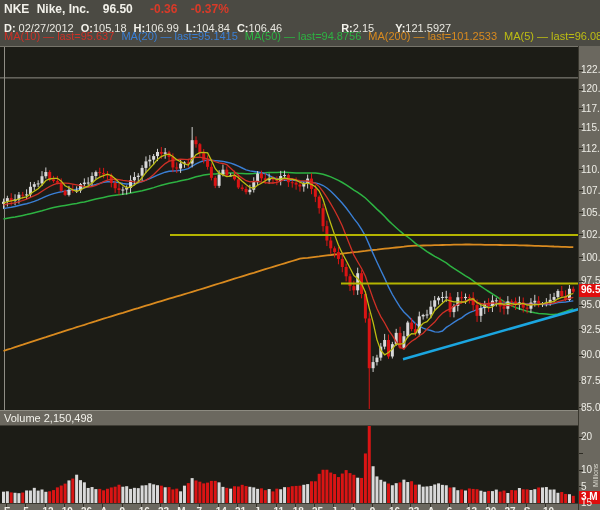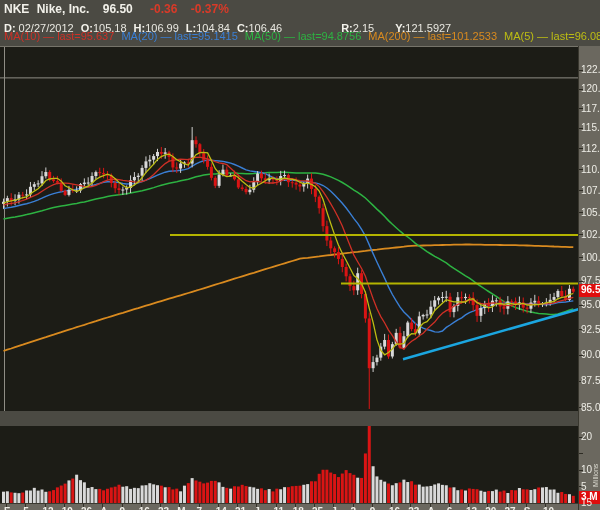--- a/index.html
+++ b/index.html
@@ -377,20 +377,23 @@
           <rect x="571.8000000000001" y="241.75714021744113" width="3" height="2.8705661950842796" fill="#da1414"></rect>
         </g>
         <polyline points="3.5,158.1 7.3,156.9 11.2,156.4 15.1,155.8 18.9,154.7 22.8,153.5 26.6,152.2 30.4,150.4 34.3,148.7 38.1,146.9 42.0,144.3 45.9,141.7 49.7,139.5 53.6,137.7 57.4,136.5 61.3,136.1 65.1,136.1 69.0,136.4 72.8,137.1 76.7,137.8 80.5,138.6 84.4,139.7 88.2,140.0 92.0,139.5 95.9,138.4 99.8,136.6 103.6,134.6 107.5,133.1 111.3,132.4 115.2,132.1 119.0,132.7 122.9,133.4 126.7,133.9 130.6,134.4 134.4,134.9 138.3,135.1 142.1,134.5 146.0,133.1 149.8,130.7 153.7,127.5 157.5,123.7 161.3,120.1 165.2,116.6 169.1,114.2 172.9,113.3 176.8,112.6 180.6,112.2 184.5,112.3 188.3,112.7 192.2,111.1 196.0,110.3 199.8,110.2 203.7,111.0 207.6,112.0 211.4,113.0 215.3,114.7 219.1,115.8 223.0,116.5 226.8,117.7 230.7,121.3 234.5,124.8 238.3,128.3 242.2,131.1 246.1,133.7 249.9,134.8 253.8,134.5 257.6,134.4 261.4,135.2 265.3,135.7 269.2,136.0 273.0,136.0 276.9,135.4 280.7,134.1 284.6,132.4 288.4,131.6 292.3,131.7 296.1,132.8 299.9,133.6 303.8,133.9 307.7,134.0 311.5,134.9 315.4,136.4 319.2,139.6 323.1,144.7 326.9,150.4 330.8,156.9 334.6,163.5 338.4,170.7 342.3,179.1 346.2,188.9 350.0,198.6 353.9,208.1 357.7,214.7 361.6,221.5 365.4,229.2 369.3,240.9 373.1,251.8 376.9,261.6 380.8,269.6 384.7,276.0 388.5,283.1 392.4,288.6 396.2,294.8 400.1,300.3 403.9,302.1 407.8,297.6 411.6,294.3 415.4,291.9 419.3,288.8 423.2,286.3 427.0,282.1 430.9,278.4 434.7,275.1 438.6,270.1 442.4,266.2 446.3,263.6 450.1,261.9 453.9,259.2 457.8,257.3 461.7,255.6 465.5,253.9 469.4,253.0 473.2,253.5 477.1,255.3 480.9,256.4 484.8,257.1 488.6,256.5 492.4,255.9 496.3,256.2 500.2,257.1 504.0,258.3 507.9,258.6 511.7,258.3 515.6,257.2 519.4,256.6 523.3,257.0 527.1,257.2 531.0,257.4 534.8,257.5 538.6,257.2 542.5,256.6 546.4,256.8 550.2,256.6 554.1,255.9 557.9,254.7 561.8,253.6 565.6,252.7 569.5,251.3 573.3,250.4 " fill="none" stroke="#cf3026" stroke-width="1.3"></polyline>
         <polyline points="3.5,156.3 7.3,154.5 11.2,153.8 15.1,153.2 18.9,152.0 22.8,150.7 26.6,150.0 30.4,147.1 34.3,144.1 38.1,141.8 42.0,138.0 45.9,133.5 49.7,132.0 53.6,131.4 57.4,131.3 61.3,134.2 65.1,138.7 69.0,140.8 72.8,142.8 76.7,144.4 80.5,143.0 84.4,140.6 88.2,139.1 92.0,136.1 95.9,132.5 99.8,130.2 103.6,128.6 107.5,127.2 111.3,128.6 115.2,131.8 119.0,135.2 122.9,138.2 126.7,140.7 130.6,140.2 134.4,137.9 138.3,135.1 142.1,130.7 146.0,125.4 149.8,121.3 153.7,117.1 157.5,112.4 161.3,109.6 165.2,107.8 169.1,107.2 172.9,109.5 176.8,112.8 180.6,114.7 184.5,116.8 188.3,118.1 192.2,112.6 196.0,107.7 199.8,105.7 203.7,105.3 207.6,105.9 211.4,113.4 215.3,121.7 219.1,126.1 223.0,127.9 226.8,129.7 230.7,129.2 234.5,127.9 238.3,130.5 242.2,134.3 246.1,137.6 249.9,140.5 253.8,141.1 257.6,138.3 261.4,136.2 265.3,133.8 269.2,131.5 273.0,131.0 276.9,132.5 280.7,132.0 284.6,131.0 288.4,131.8 292.3,132.4 296.1,133.1 299.9,135.2 303.8,136.9 307.7,136.1 311.5,137.4 315.4,139.8 319.2,144.1 323.1,152.6 326.9,164.9 330.8,176.8 334.6,187.9 338.4,198.1 342.3,206.3 346.2,213.5 350.0,221.0 353.9,228.6 357.7,231.5 361.6,236.9 365.4,245.3 369.3,261.3 373.1,275.4 376.9,292.6 380.8,303.4 384.7,307.8 388.5,305.5 392.4,301.9 396.2,297.0 400.1,297.2 403.9,296.5 407.8,289.7 411.6,286.7 415.4,286.8 419.3,280.5 423.2,276.2 427.0,274.6 430.9,270.1 434.7,263.5 438.6,259.8 442.4,256.2 446.3,252.7 450.1,253.8 453.9,254.9 457.8,254.8 461.7,255.0 465.5,255.0 469.4,252.2 473.2,252.0 477.1,255.7 480.9,257.7 484.8,259.1 488.6,260.8 492.4,259.9 496.3,256.8 500.2,256.5 504.0,257.4 507.9,256.5 511.7,256.6 515.6,257.5 519.4,256.7 523.3,256.5 527.1,258.0 531.0,258.2 534.8,257.4 538.6,257.6 542.5,256.8 546.4,255.6 550.2,255.1 554.1,254.3 557.9,251.8 561.8,250.4 565.6,249.8 569.5,247.6 573.3,246.5 " fill="none" stroke="#bdbd13" stroke-width="1.3"></polyline>
         <line x1="170" y1="187.94216033505444" x2="578" y2="187.94216033505444" stroke="#b4b400" stroke-width="2"></line>
         <line x1="341" y1="236.5174661444467" x2="578" y2="236.5174661444467" stroke="#b4b400" stroke-width="2"></line>
         <line x1="403" y1="312.20491329884493" x2="580" y2="261.8454822636349" stroke="#1ba6e0" stroke-width="2.5"></line>
       </svg>
   </div>
 
+  <div id="splitter">
+    <span class="vtitle">Volume 2,150,498</span>
+  </div>
 
   <div id="volPane">
     <svg id="volSvg" width="578" height="77">
         <g>
           <rect x="2" y="65.66895168222888" width="3" height="11.33104831777112" fill="#d9d9d9"></rect>
           <rect x="5.85" y="65.30834545403523" width="3" height="11.691654545964766" fill="#d9d9d9"></rect>
           <rect x="9.7" y="66.38352137593341" width="3" height="10.616478624066588" fill="#da1414"></rect>
           <rect x="13.55" y="66.77553015537063" width="3" height="10.224469844629368" fill="#d9d9d9"></rect>
           <rect x="17.4" y="67.17853762957867" width="3" height="9.82146237042133" fill="#d9d9d9"></rect>
           <rect x="21.25" y="66.52047870421339" width="3" height="10.479521295786611" fill="#da1414"></rect>

